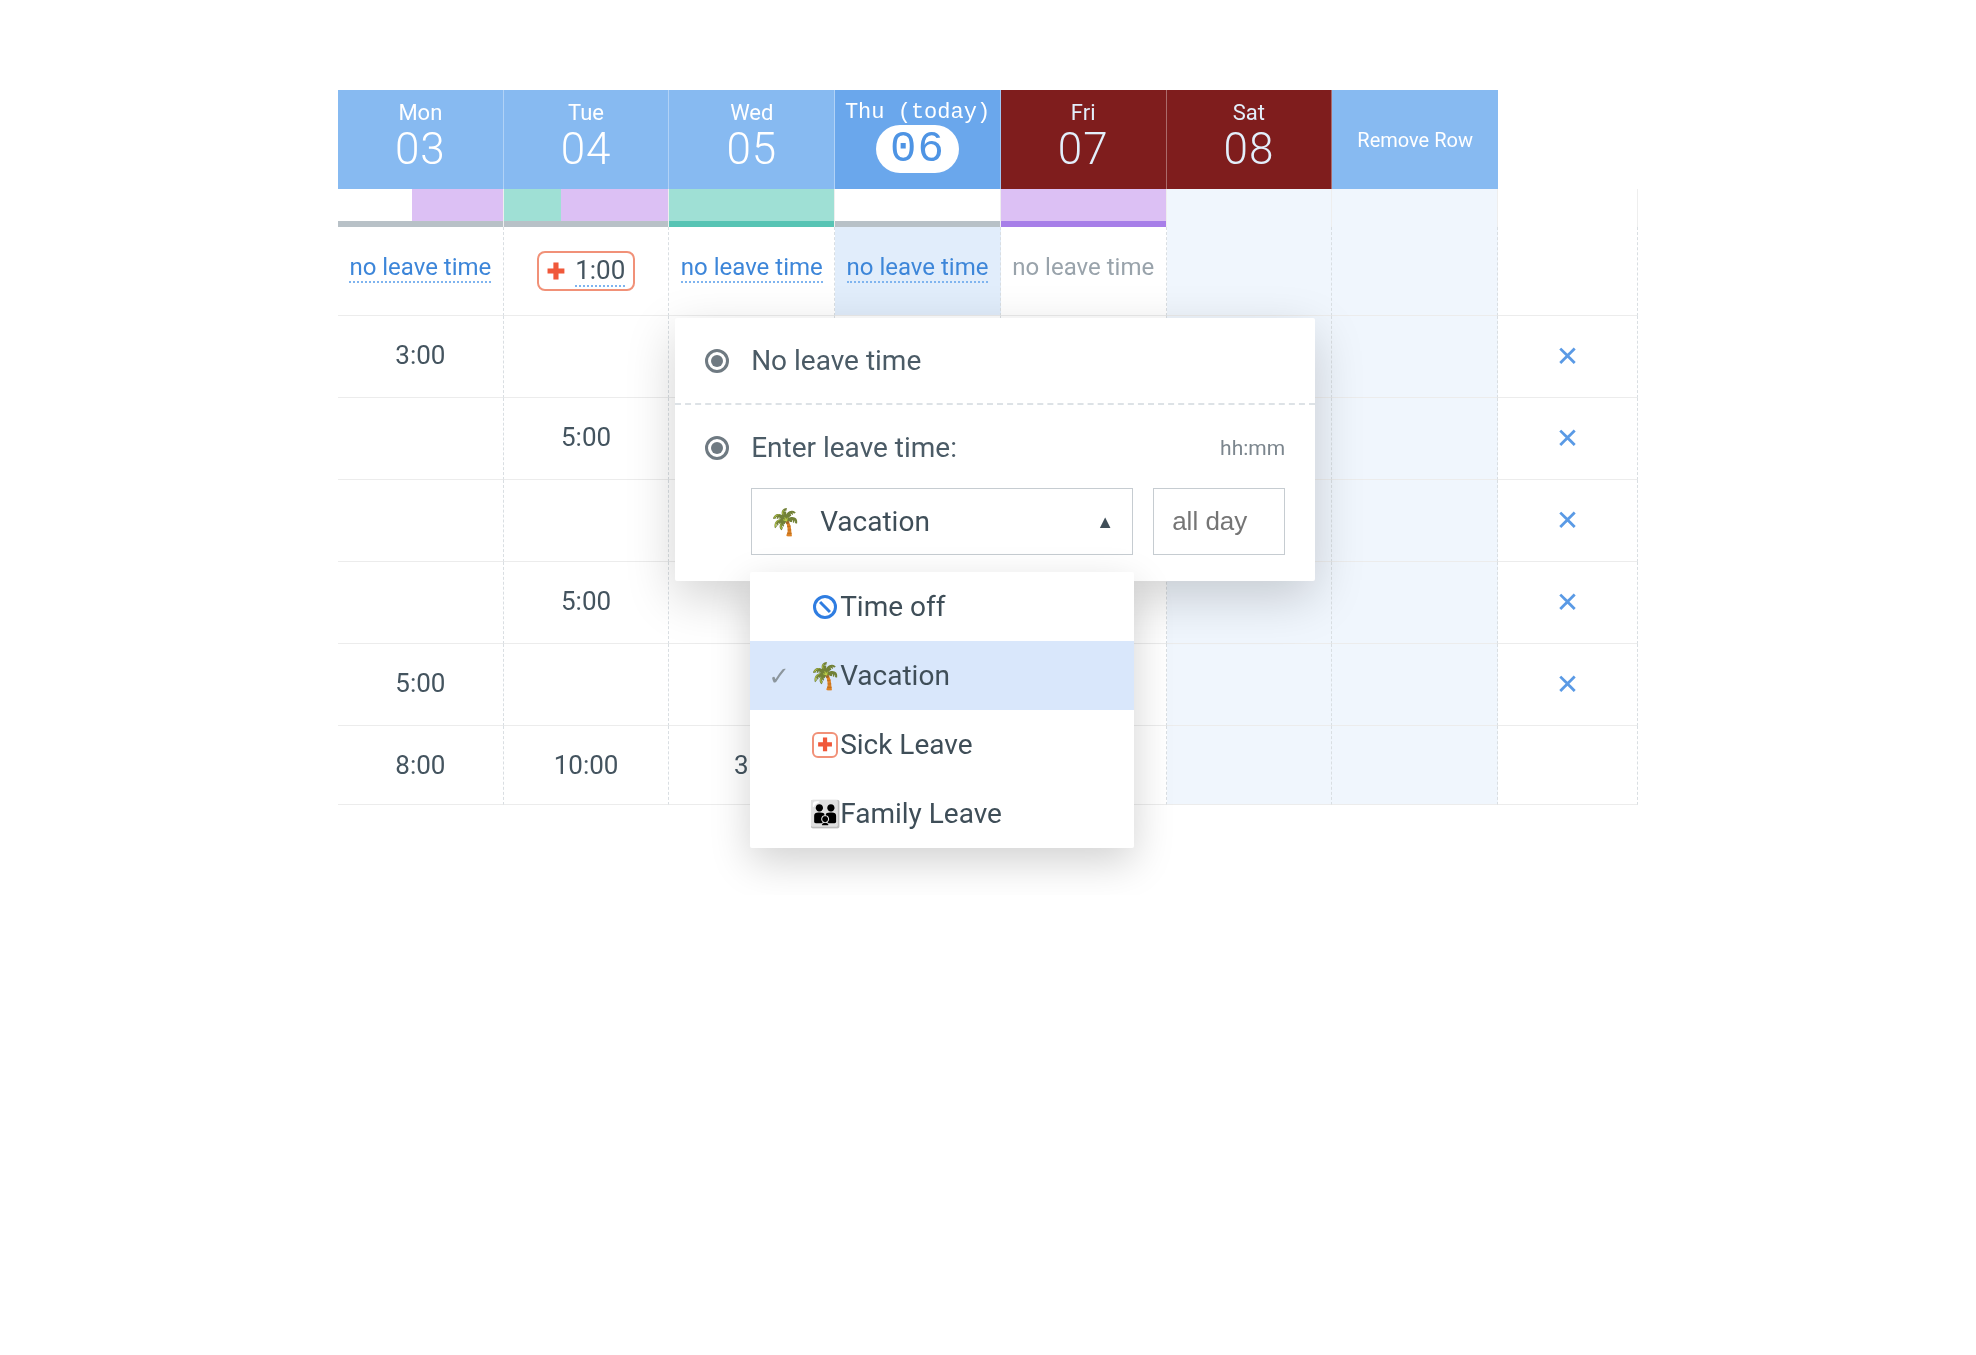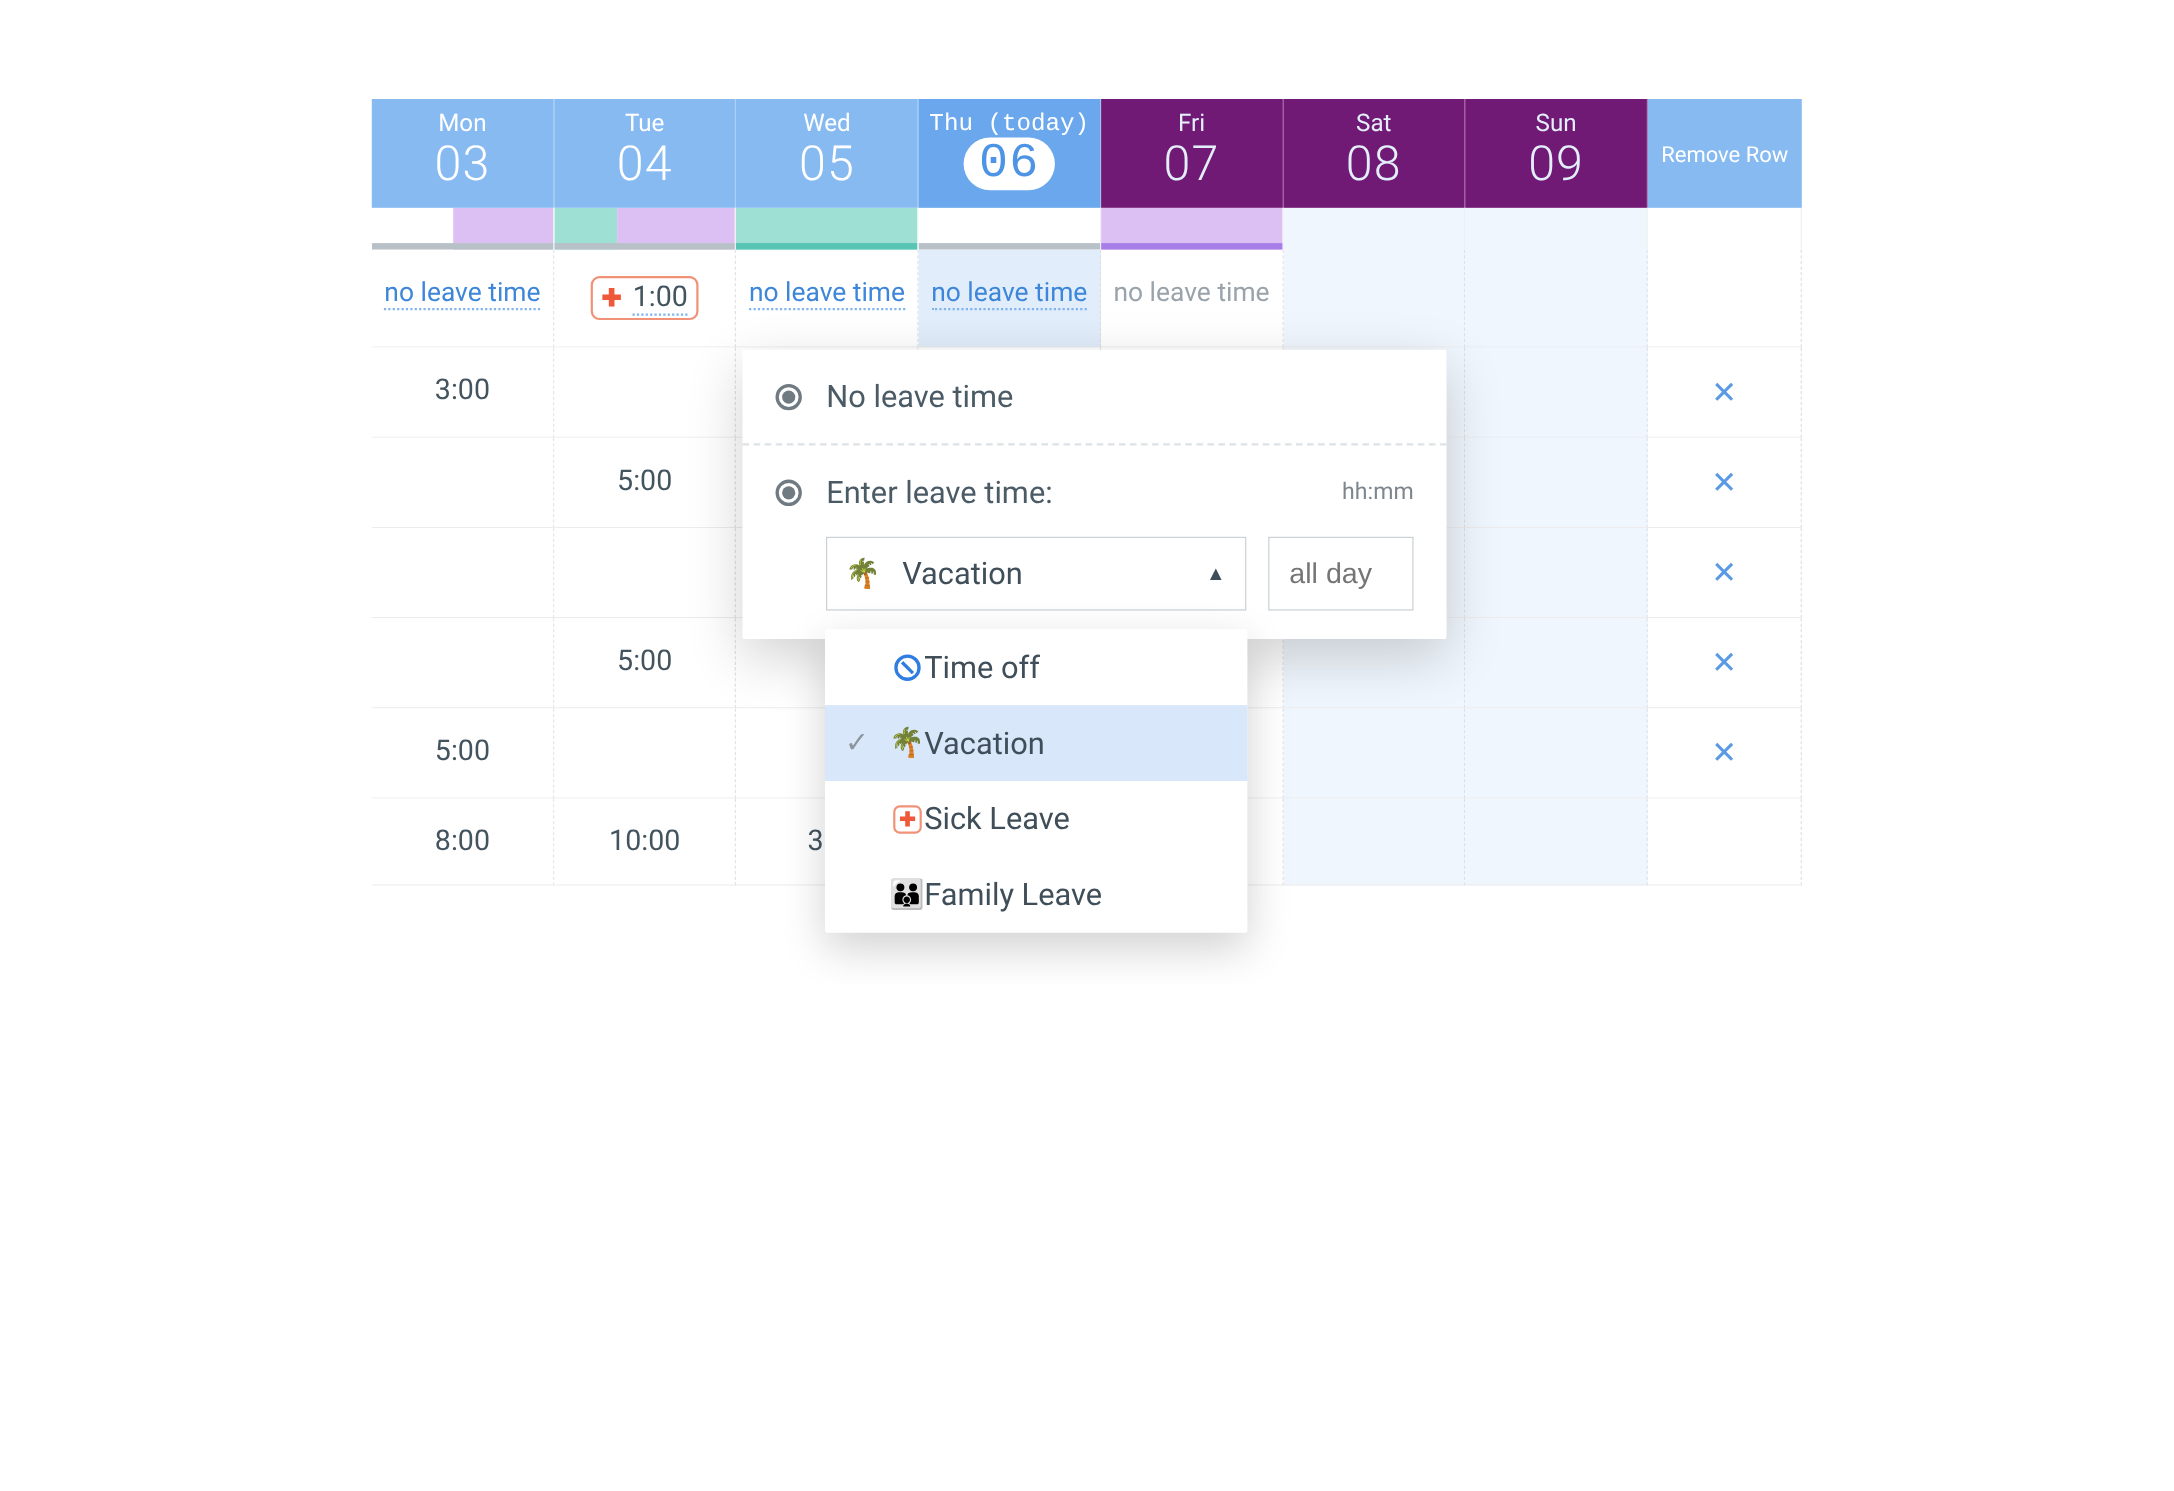--- a/index.html
+++ b/index.html
@@ -12,21 +12,21 @@
   }
   .wrap { width: 1300px; margin: 0 auto; position: relative; }
   .hdr-row { display: grid; grid-template-columns: repeat(7, 1fr) 140px; }
   .hdr-cell {
     background: #7fb4ef;
     color: #fff; text-align: center; padding: 10px 0 16px 0;
     border-right: 1px solid rgba(255,255,255,0.35);
   }
   .hdr-cell.past { background: #87baf1; }
   .hdr-cell.today { background: #6aa7ec; font-family: Liberation Mono, monospace; }
-  .hdr-cell.future { background: #701a75; color: #e3effb; }
+  .hdr-cell.future { background: #7f1d1d; color: #e3effb; }
   .hdr-dow { font-size: 22px; font-weight: 400; }
   .hdr-date { font-size: 44px; font-weight: 300; letter-spacing: 1px; line-height: 1.1; }
   .hdr-cell.today .hdr-date {
     display: inline-block; background: #fff; color: #4e94e4;
     border-radius: 30px; padding: 0 14px; font-weight: 500;
   }
   .hdr-remove {
     background: #87baf1; color: #fff; font-size: 20px;
     display: flex; align-items: center; justify-content: center;
     text-align: center; line-height: 1.3;
@@ -137,24 +137,20 @@
       <div class="hdr-dow">Thu (today)</div>
       <div class="hdr-date">06</div>
     </div>
     <div class="hdr-cell future">
       <div class="hdr-dow">Fri</div>
       <div class="hdr-date">07</div>
     </div>
     <div class="hdr-cell future">
       <div class="hdr-dow">Sat</div>
       <div class="hdr-date">08</div>
-    </div>
-    <div class="hdr-cell future">
-      <div class="hdr-dow">Sun</div>
-      <div class="hdr-date">09</div>
     </div>
     <div class="hdr-remove">Remove Row</div>
   </div>
 
   <div class="bar-row">
     <div class="bar-cell">
       <div class="bar-seg" style="left:0;width:45%;background:#fff;"></div>
       <div class="bar-seg" style="left:45%;right:0;background:#dcc0f4;"></div>
       <div class="underline-gray"></div>
     </div>

